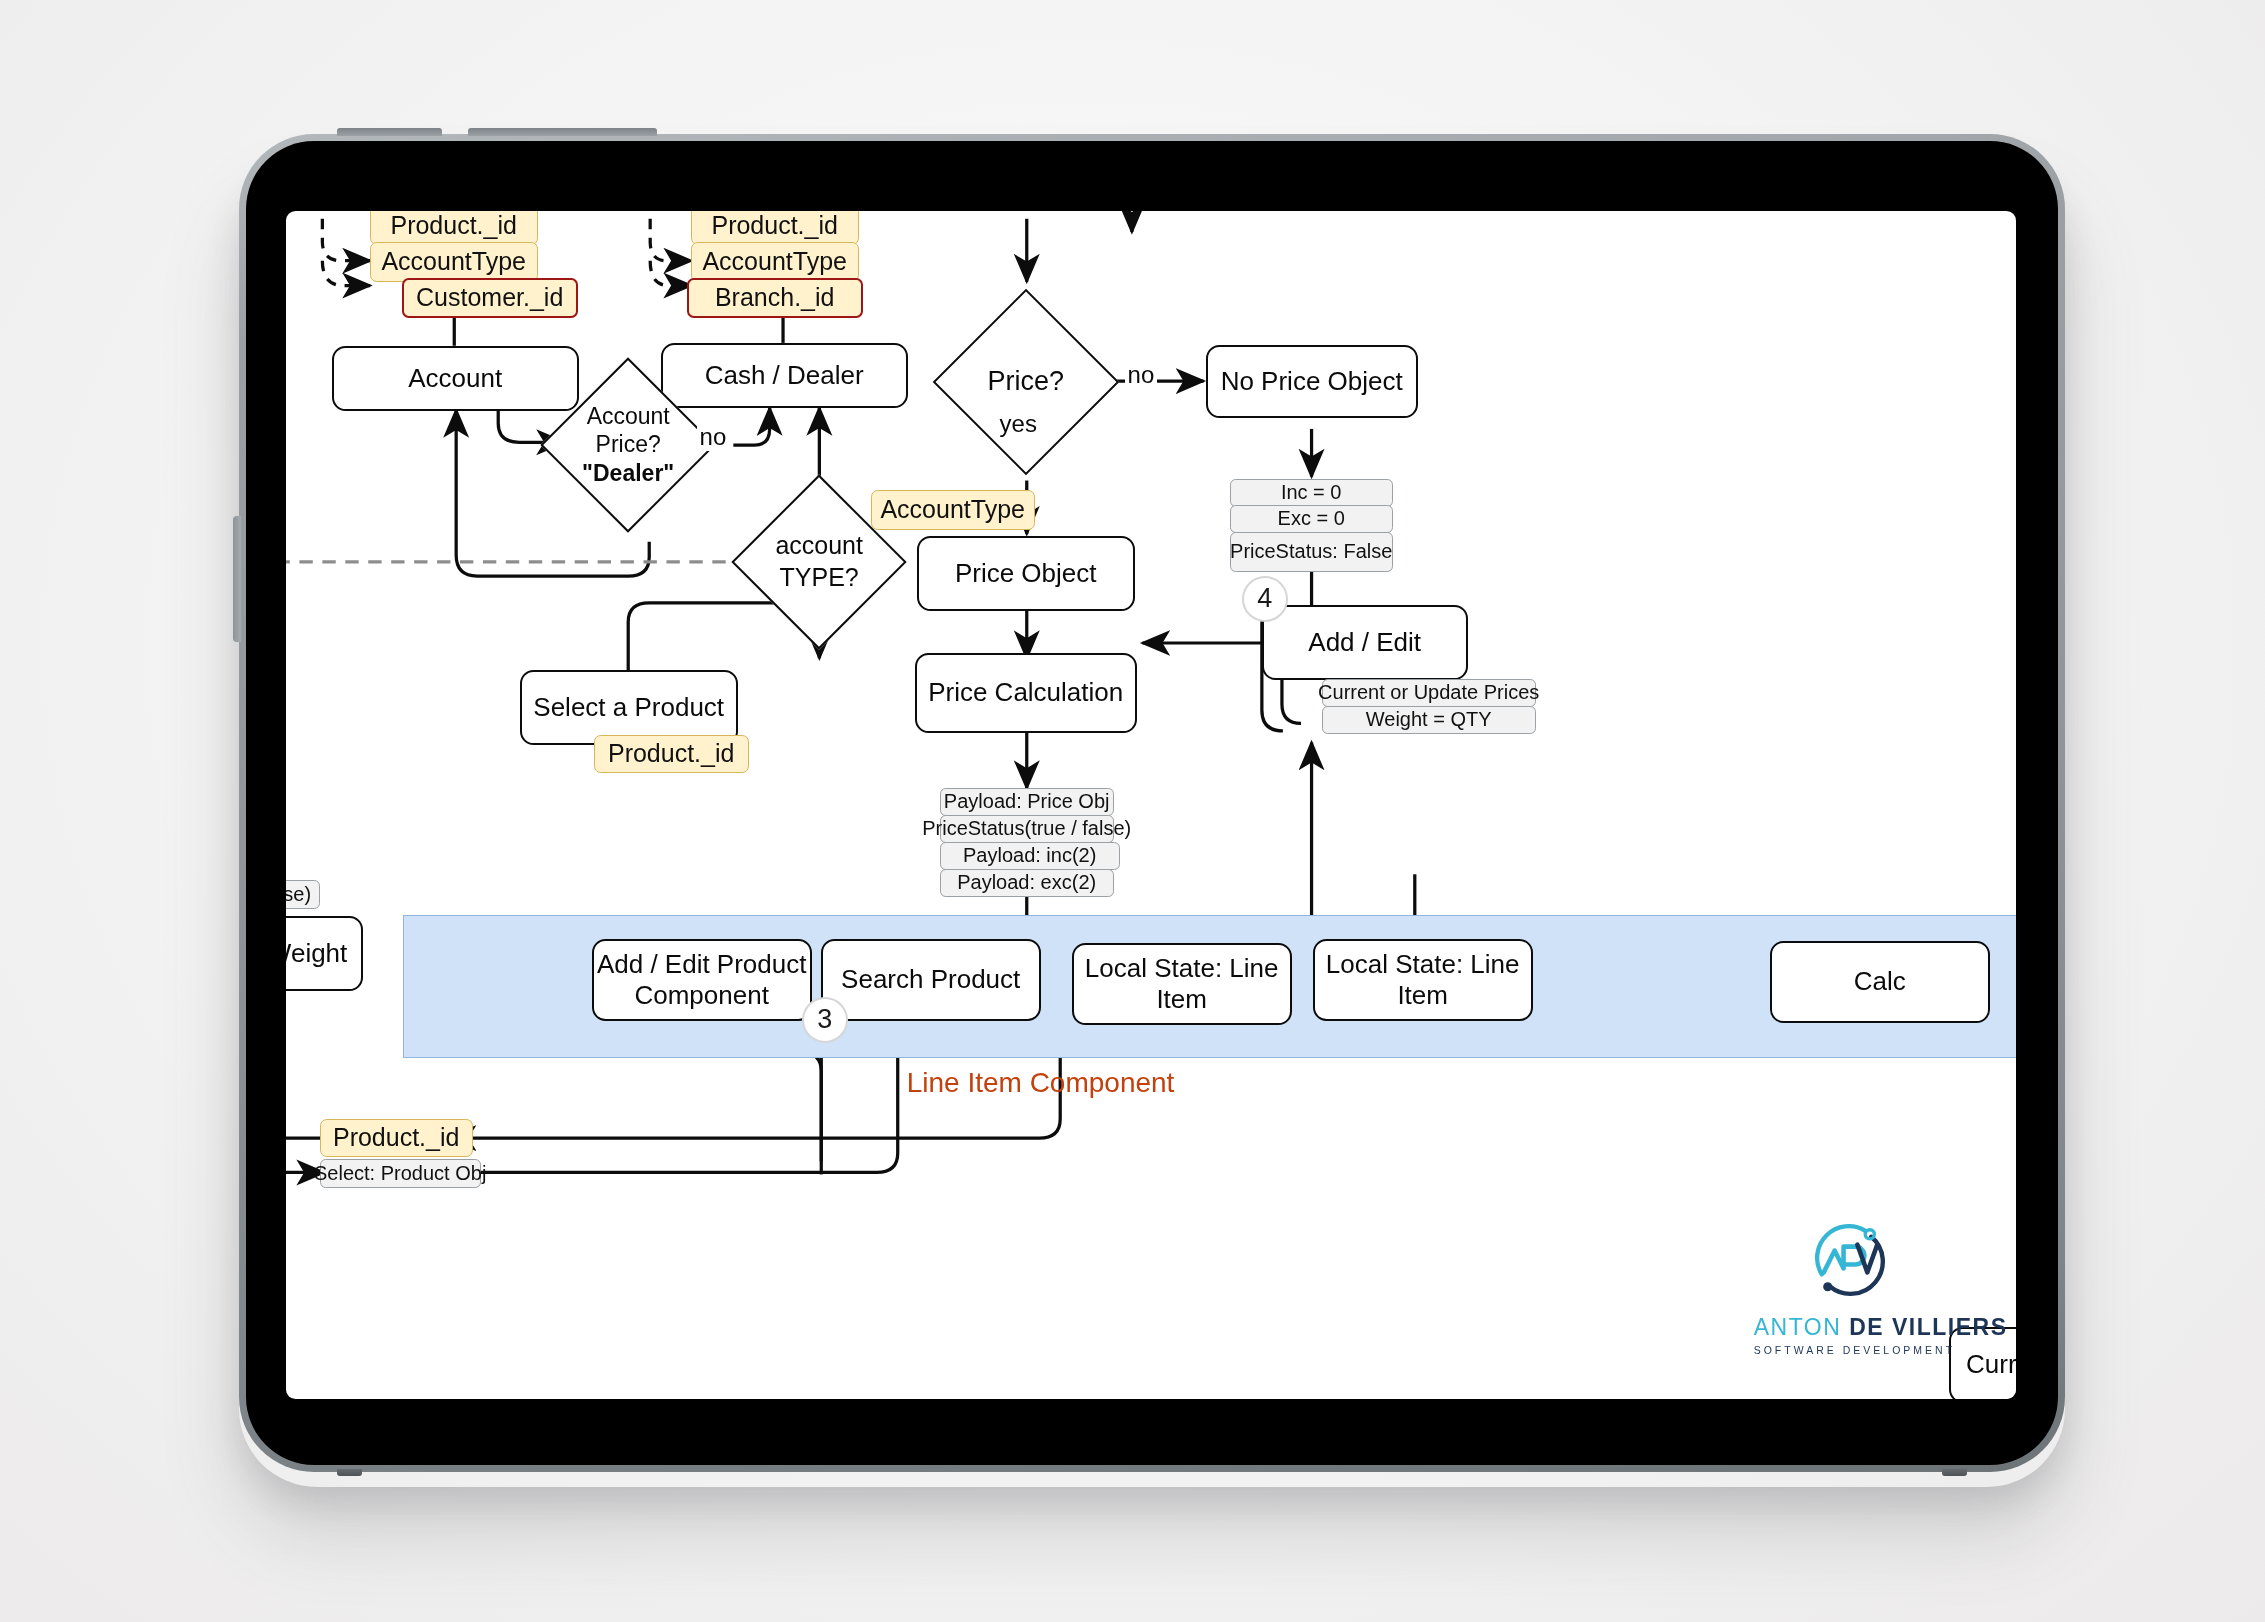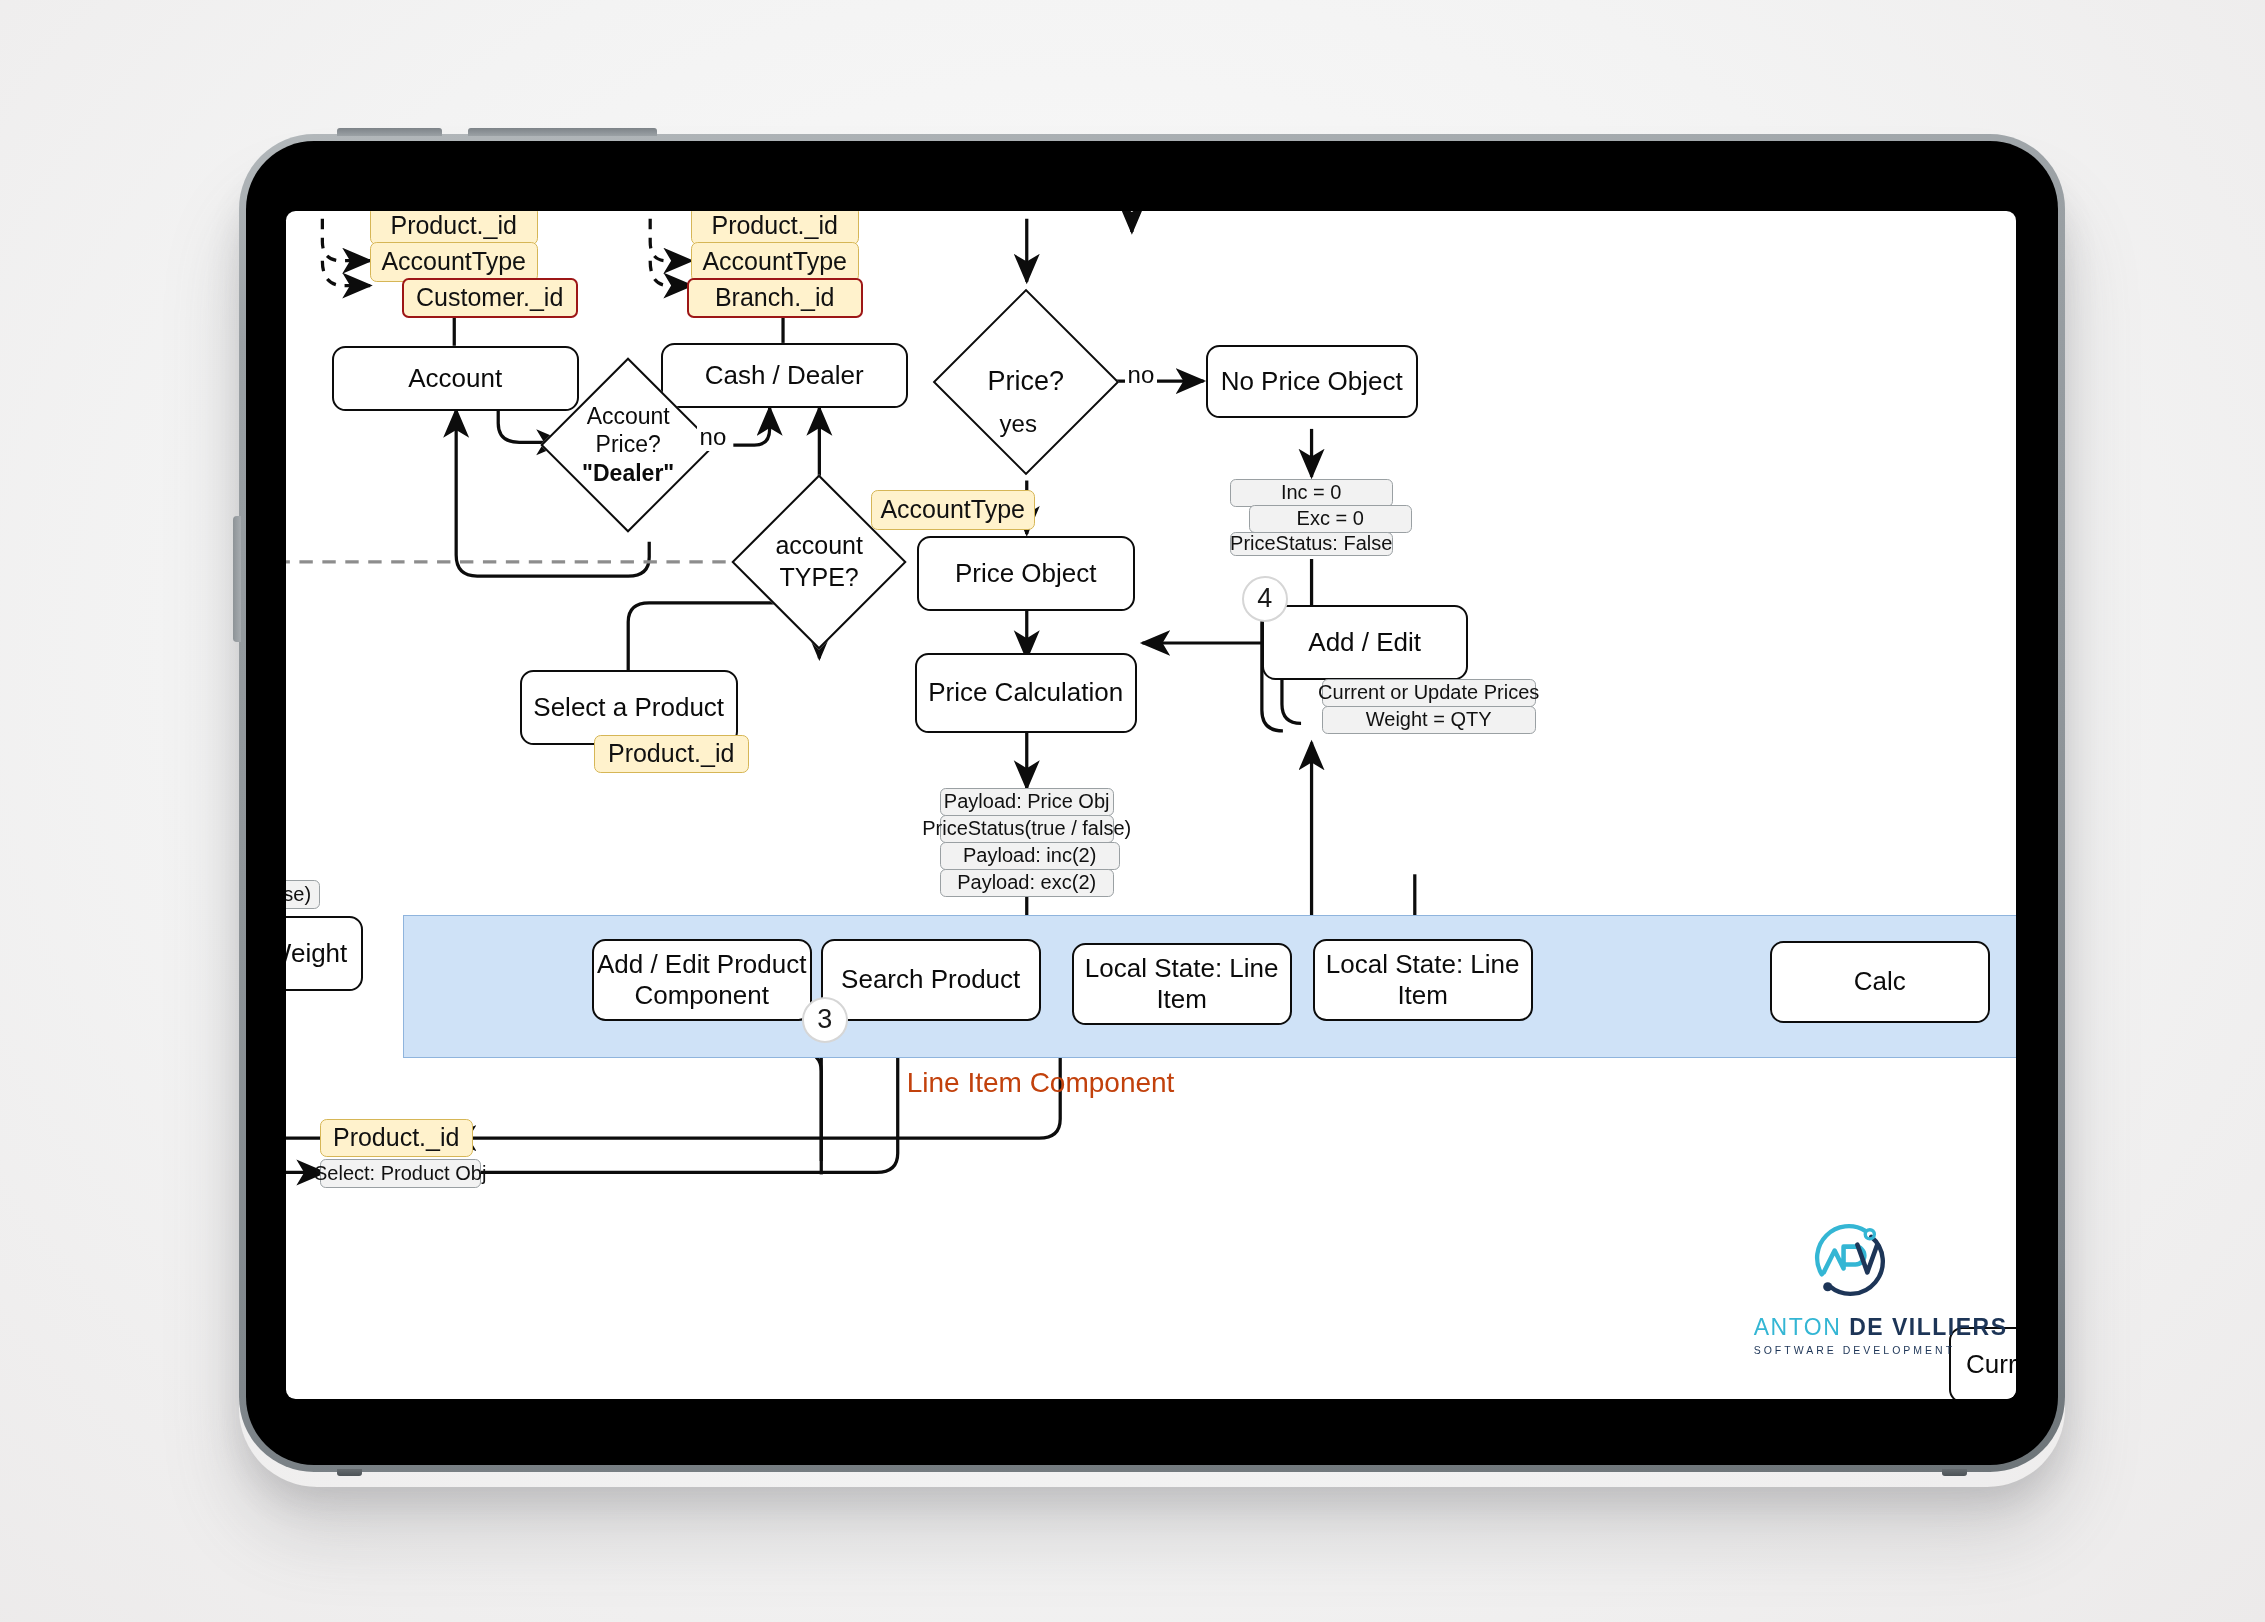--- a/index.html
+++ b/index.html
@@ -255,22 +255,22 @@
         <div class="edge-label" style="left:839px; top:150px;">no</div>
         <div class="edge-label" style="left:711px; top:199px;">yes</div>
 
         <div class="node big" style="left:920px; top:134px; width:212px; height:73px;">No Price Object</div>
 
         <div class="node big" style="left:631px; top:325px; width:218px; height:75px;">Price Object</div>
 
         <div class="node big" style="left:629px; top:442px; width:222px; height:80px;">Price Calculation</div>
 
         <div class="chip" style="left:944px; top:268px; width:163px; height:28px;">Inc = 0</div>
-        <div class="chip" style="left:944px; top:294px; width:163px; height:28px;margin-left:19px;">Exc = 0</div>
-        <div class="chip" style="left:944px; top:321px; width:163px; height:24px;">PriceStatus: False</div>
+        <div class="chip" style="left:944px; top:294px; width:163px; height:28px;">Exc = 0</div>
+        <div class="chip" style="left:944px; top:321px; width:163px; height:40px;">PriceStatus: False</div>
 
         <div class="chip" style="left:654px; top:577px; width:174px; height:28px;">Payload: Price Obj</div>
         <div class="chip" style="left:654px; top:604px; width:174px; height:28px;">PriceStatus(true / false)</div>
         <div class="chip" style="left:654px; top:631px; width:180px; height:28px;">Payload: inc(2)</div>
         <div class="chip" style="left:654px; top:658px; width:174px; height:28px;">Payload: exc(2)</div>
 
         <div class="node big" style="left:976px; top:394px; width:206px; height:75px;">Add / Edit</div>
         <div class="marker" style="left:956px; top:365px;">4</div>
 
         <div class="chip" style="left:1036px; top:468px; width:214px; height:28px;">Current or Update Prices</div>

